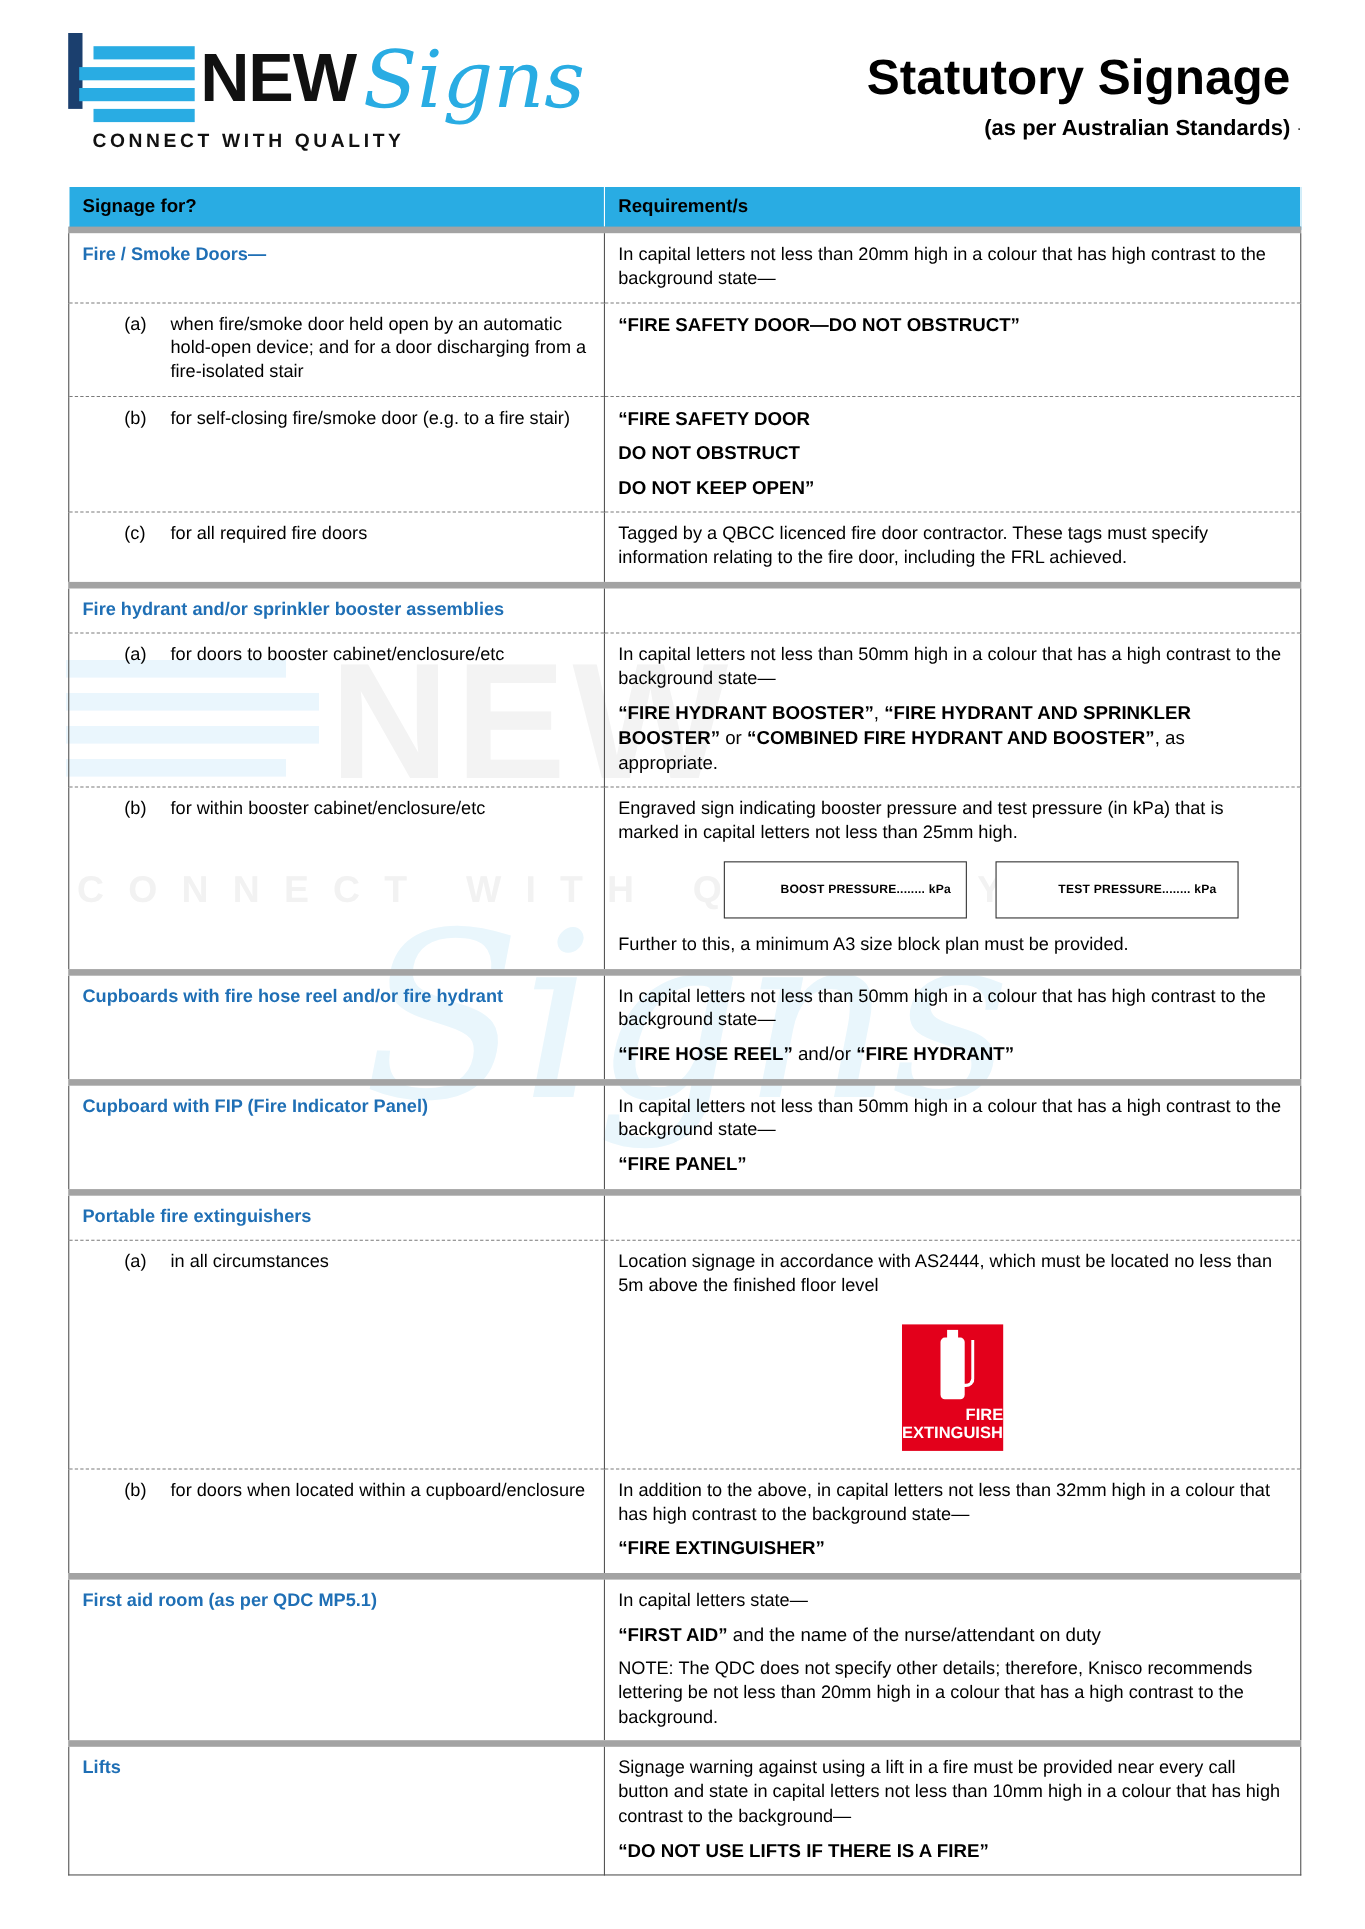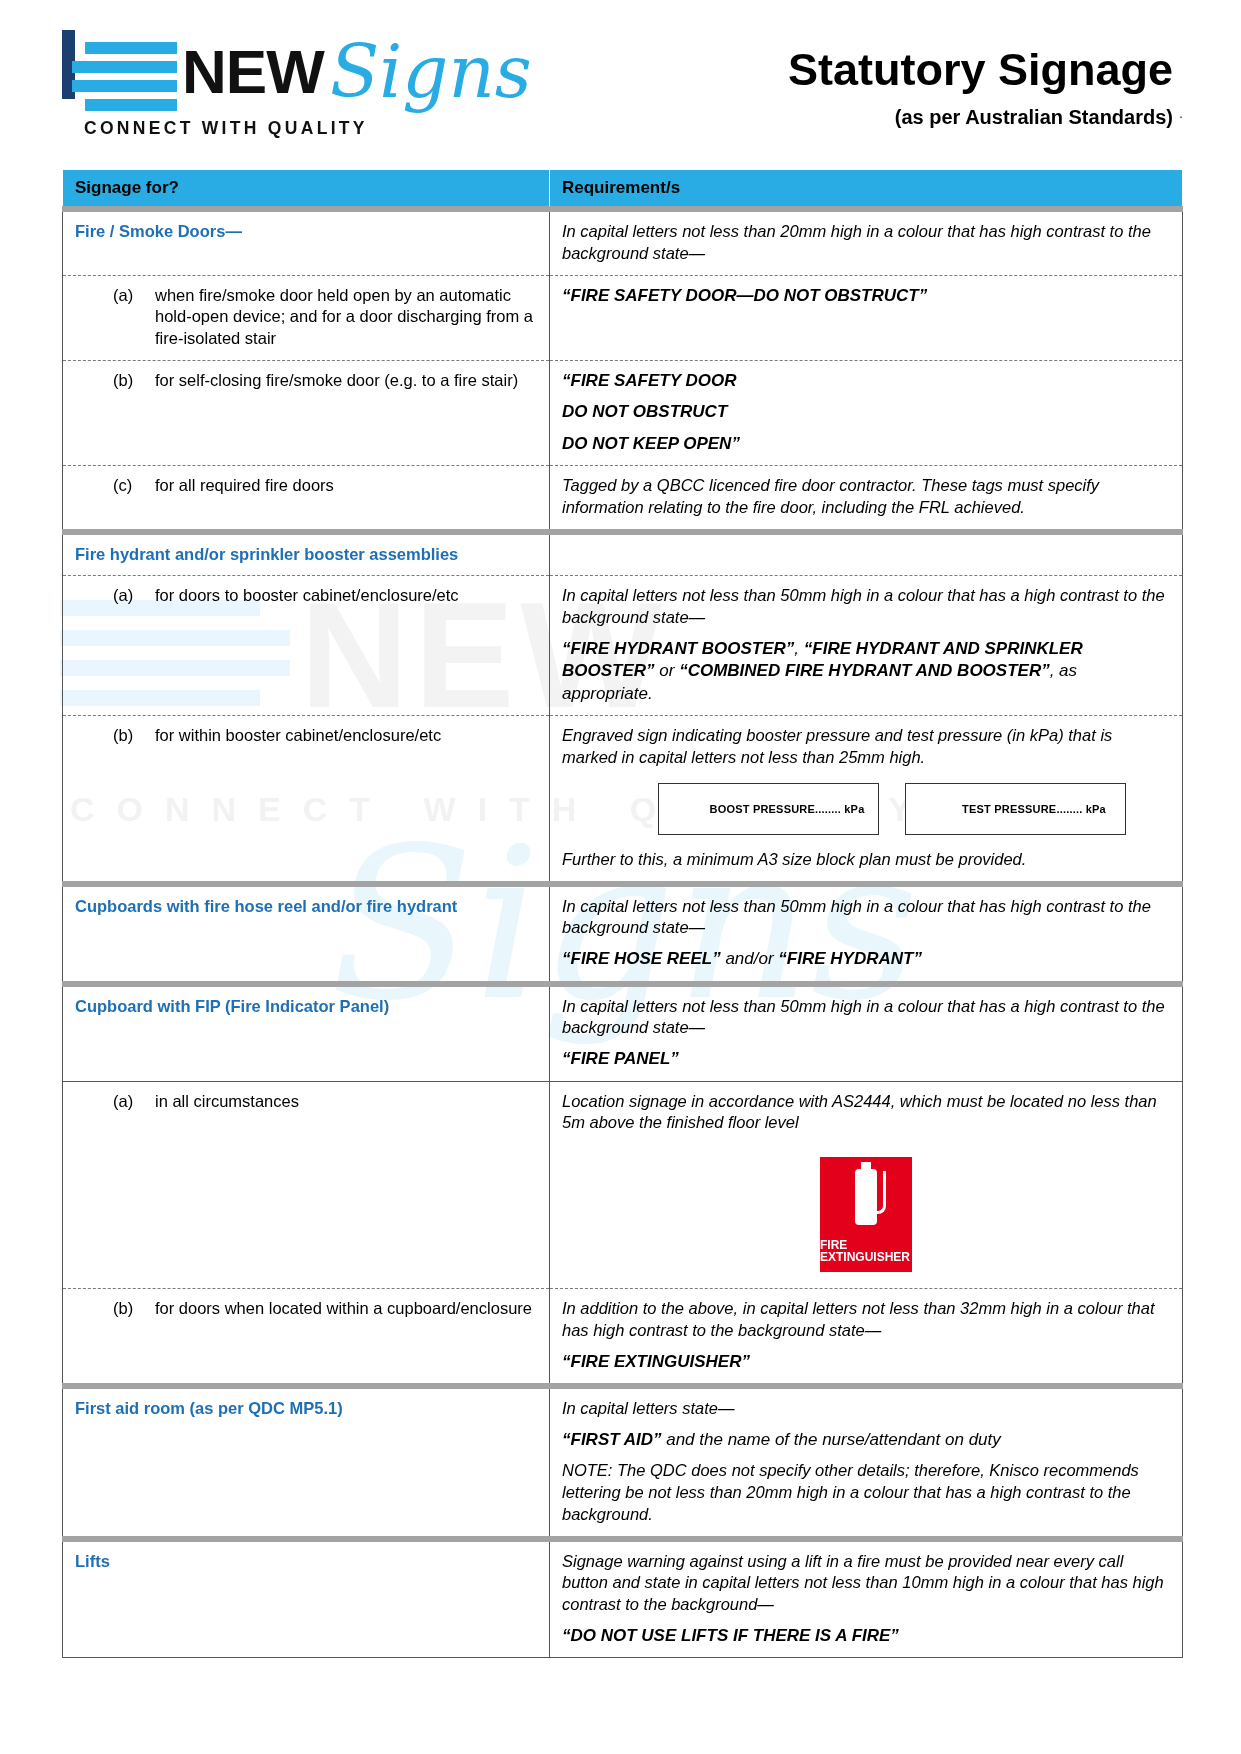--- a/index.html
+++ b/index.html
@@ -201,21 +201,21 @@
     font-weight: bold;
   }
   .sub {
     display: flex;
     gap: 8px;
     padding-left: 38px;
   }
   .sub .lbl { flex: 0 0 34px; }
   .sub .txt { flex: 1 1 auto; }
   .bold { font-weight: bold; }
-  p { margin: 0 0 9px 0; font-style: italic; }
+  p { margin: 0 0 9px 0; }
   p:last-child { margin-bottom: 0; }
   .quoted { font-size: 17px; }
 
   
   .eng-row {
     display: flex;
     gap: 26px;
     margin: 14px 0 14px 96px;
   }
   .eng-box {
@@ -270,23 +270,23 @@
     width: 7px;
     height: 40px;
     border-right: 3px solid #ffffff;
     border-bottom: 3px solid #ffffff;
     border-bottom-right-radius: 8px;
   }
   .fe-text {
     position: absolute;
     left: 0; right: 0;
     bottom: 8px;
-    text-align: left;
+    text-align: right;
     color: #fff;
-    font-size: 12px;
+    font-size: 15px;
     font-weight: bold;
     line-height: 1.05;
   }
 </style>
 </head>
 <body>
 
 <div class="page">
 
   <div class="watermark">
@@ -413,20 +413,24 @@
             <p class="quoted"><span class="bold">“FIRE HOSE REEL”</span><span> and/or </span><span class="bold">“FIRE HYDRANT”</span></p>
           </td>
         </tr>
         <tr class="solid-bottom top-solid">
           <td class="left-cell"><span class="cat">Cupboard with FIP (Fire Indicator Panel)</span></td>
           <td>
             <p>In capital letters not less than 50mm high in a colour that has a high contrast to the background state—</p>
             <p class="bold quoted">“FIRE PANEL”</p>
           </td>
         </tr>
+        <tr class=" top-solid">
+          <td class="left-cell"><span class="cat">Portable fire extinguishers</span></td>
+          <td></td>
+        </tr>
         <tr>
           <td class="left-cell">
             <div class="sub">
               <span class="lbl">(a)</span>
               <span class="txt">in all circumstances</span>
             </div>
           </td>
           <td>
             <p>Location signage in accordance with AS2444, which must be located no less than 5m above the finished floor level</p>
             <div class="fe-wrap">

